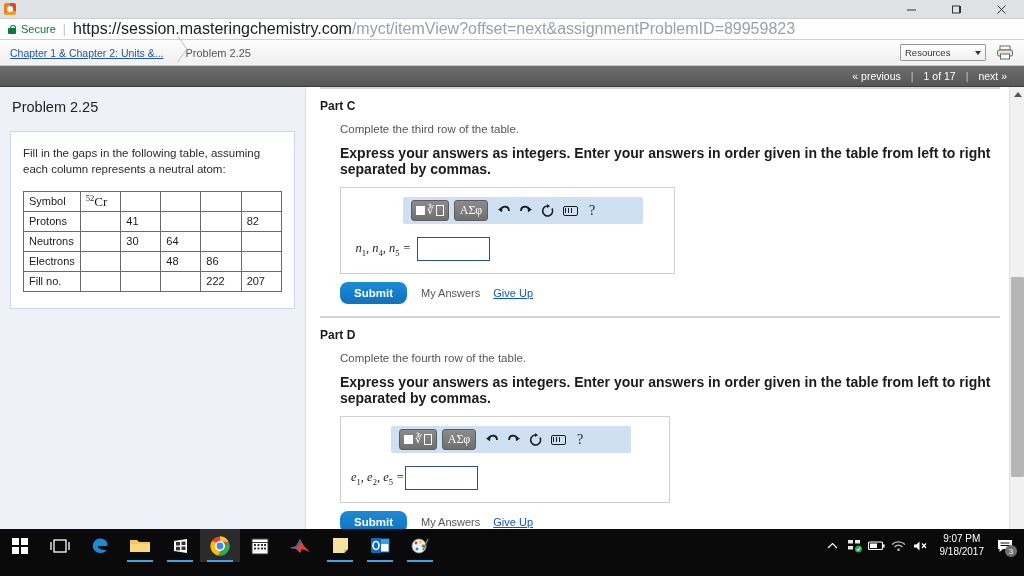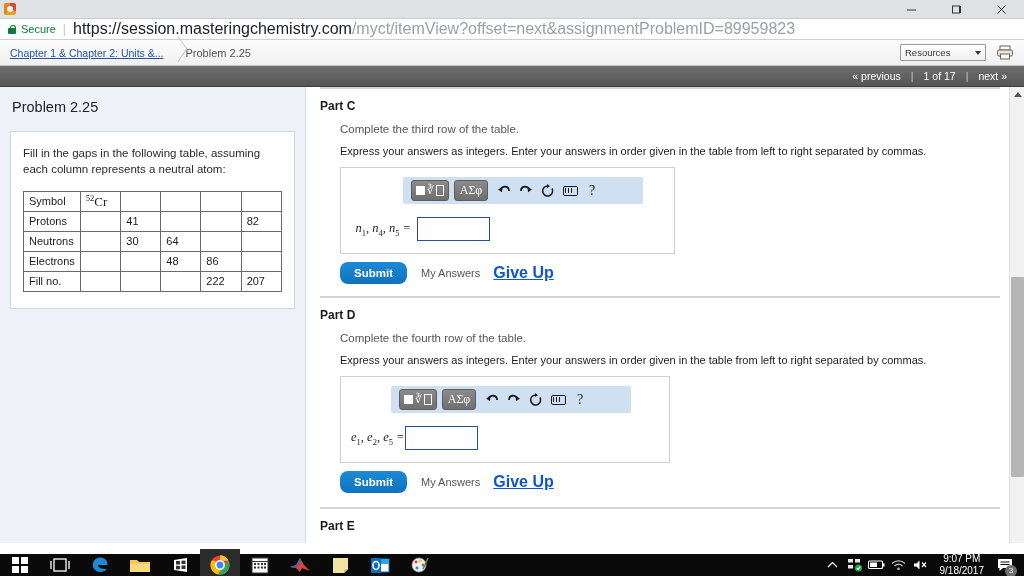--- a/index.html
+++ b/index.html
@@ -185,21 +185,21 @@
     margin: 0 12px 0 14px;
   }
   .part-title {
     font-size: 12px; font-weight: bold; color: #1b1b1b;
     margin: 10px 0 10px 14px;
   }
   .part-desc {
     font-size: 11.5px; color: #555; margin: 0 0 10px 34px;
   }
   .part-instr {
-    font-size: 11px; font-weight: normal; color: #1b1b1b;
+    font-size: 14px; font-weight: bold; color: #1b1b1b;
     margin: 0 0 10px 34px;
   }
   .answer-box {
     margin-left: 34px;
     border: 1px solid #cfcfcf;
     background: #ffffff;
     width: 335px;
     padding: 9px 10px 12px 10px;
     position: relative;
   }
@@ -272,21 +272,21 @@
   .submit-btn {
     background: linear-gradient(#1d8ad6, #0f72bd);
     color: #ffffff;
     font-size: 11.5px; font-weight: bold;
     border: none; border-radius: 8px;
     padding: 5px 14px;
     margin-right: 14px;
   }
   .my-answers { font-size: 11px; color: #555; margin-right: 13px; }
   .give-up {
-    font-size: 16px; font-weight: bold; color: #1155cc;
+    font-size: 11px; font-weight: normal; color: #1155cc;
     text-decoration: underline;
   }
 
   
   .scrollbar {
     position: absolute; right: 0; top: 0;
     width: 15px; height: 456px;
     background: #f1f1f1;
     border-left: 1px solid #e0e0e0;
   }
@@ -303,23 +303,23 @@
   .sb-thumb {
     position: absolute; top: 190px; left: 1px;
     width: 13px; height: 200px;
     background: #b6b6b6;
     border-radius: 1px;
   }
 
   
   .taskbar {
     position: absolute; left: 0; bottom: 0;
-    width: 1024px; height: 22px;
+    width: 1024px; height: 47px;
     background: #0a0a0a;
-    display: flex; align-items: center;
+    display: flex; align-items: flex-start;
   }
   .tb-item {
     width: 40px; height: 33px;
     display: flex; align-items: center; justify-content: center;
     position: relative;
   }
   .tb-item.active { background: #2b2b2b; }
   .tb-item.open::after {
     content: ""; position: absolute; bottom: 0; left: 7px;
     width: 26px; height: 2px; background: #3ba4e8;

